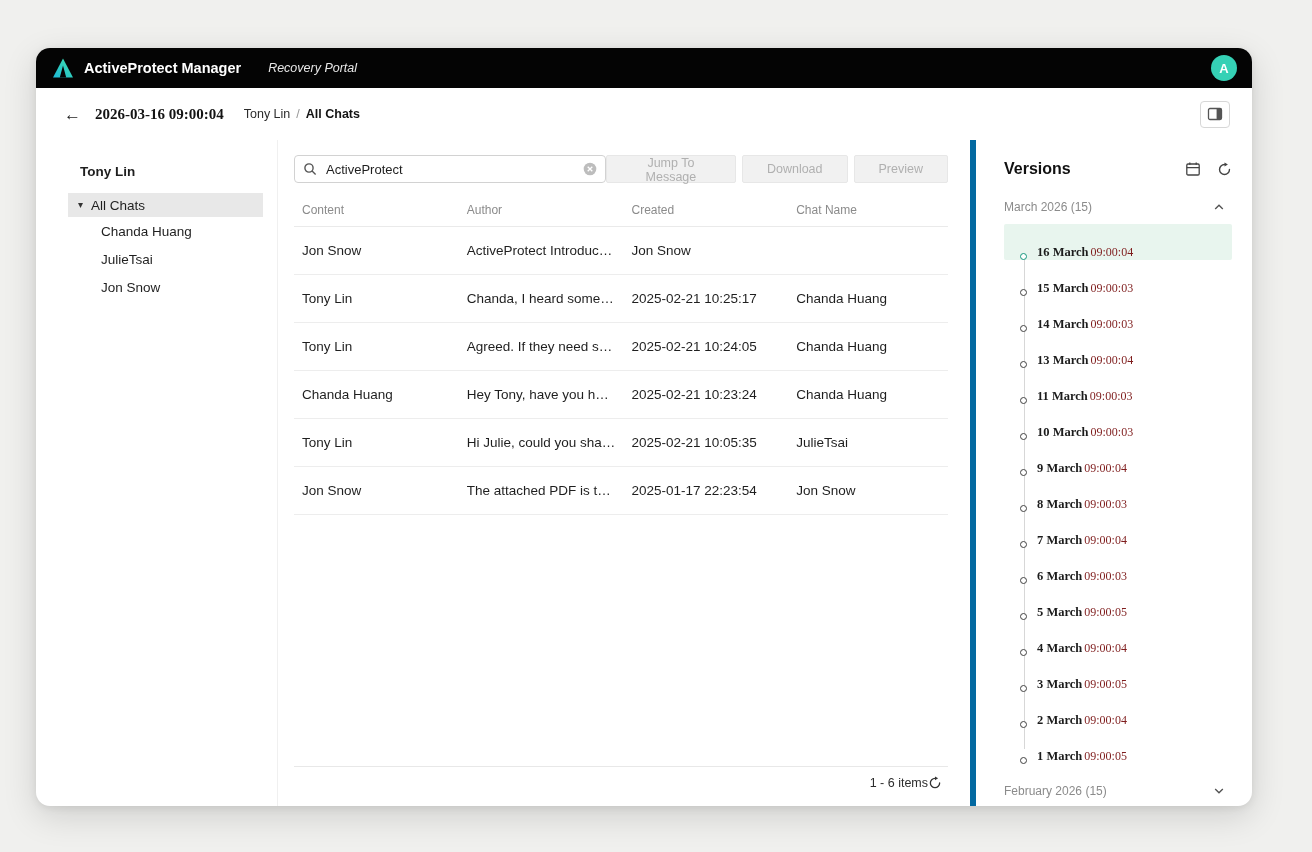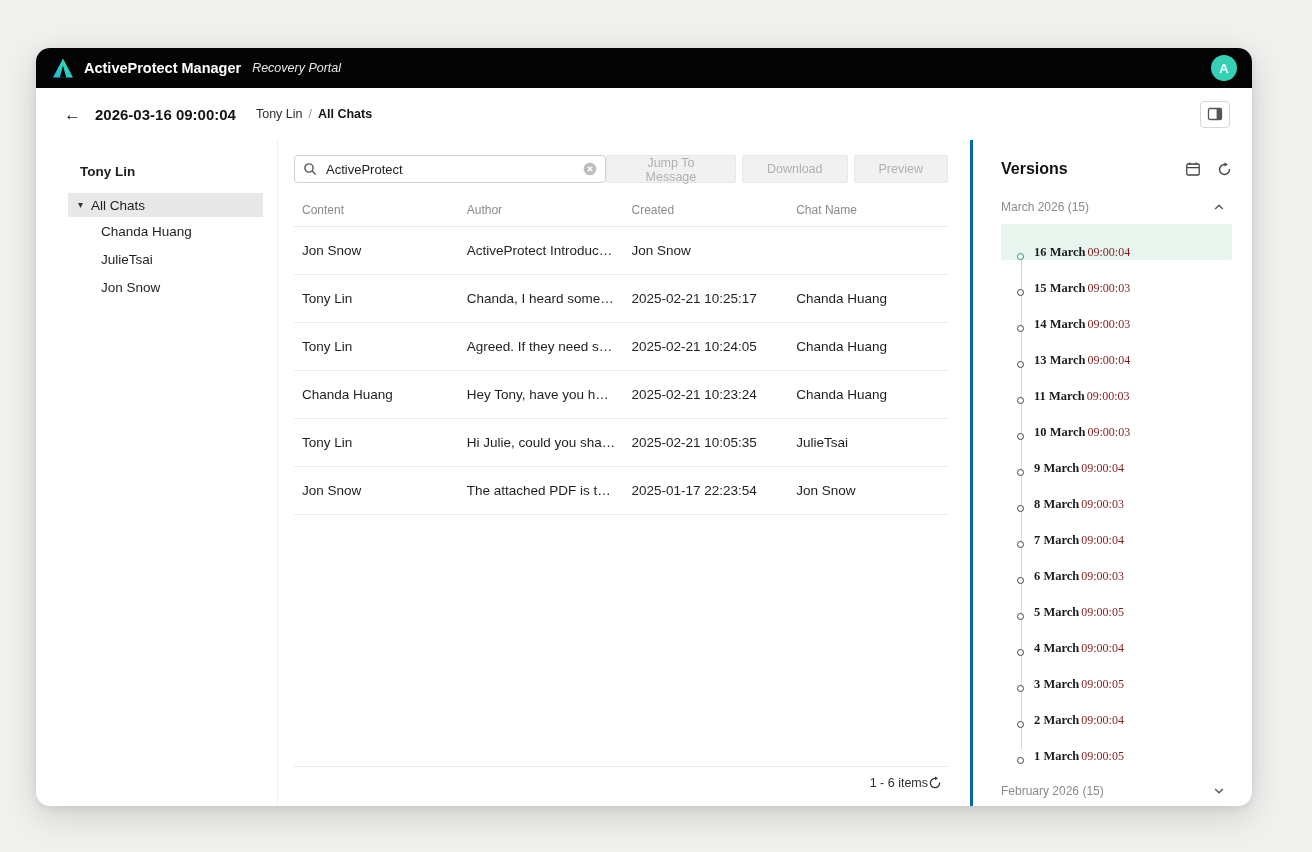--- a/index.html
+++ b/index.html
@@ -15,33 +15,33 @@
     background:#fff; border-radius:14px; overflow:hidden;
     box-shadow:0 10px 34px rgba(0,0,0,.14), 0 2px 8px rgba(0,0,0,.08);
     display:flex; flex-direction:column;
   }
   
   .app-header {
     height:40px; flex:0 0 40px; background:#040404;
     display:flex; align-items:center; padding:0 15px; gap:9px;
   }
   .app-title { color:#fff; font-weight:bold; font-size:14.5px; }
-  .app-subtitle { color:#e8e8e8; font-style:italic; font-size:12.5px; margin-left:2px; }
+  .app-subtitle { color:#e8e8e8; font-style:italic; font-size:12.5px; margin-left:18px; }
   .avatar {
     margin-left:auto; width:26px; height:26px; border-radius:50%;
     background:#35d1b5; color:#fff; font-size:13px; font-weight:bold;
     display:flex; align-items:center; justify-content:center; cursor:pointer;
   }
   
   .crumb-bar {
     flex:0 0 52px; display:flex; align-items:center;
     padding:0 22px 0 28px; gap:14px; background:#fff;
   }
   .back-arrow { font-size:17px; color:#222; cursor:pointer; line-height:1; }
-  .crumb-title { font-weight:bold; font-size:15px; color:#141414; }
+  .crumb-title { font-weight:bold; font-size:15px; color:#141414;font-family:Liberation Serif, serif; }
   .crumb-path { display:flex; gap:6px; align-items:center; font-size:12.5px; margin-left:6px; }
   .crumb-parent { color:#2c2c2c; cursor:pointer; }
   .crumb-sep { color:#999; }
   .crumb-current { color:#141414; font-weight:bold; }
   .panel-toggle-btn {
     margin-left:auto; width:30px; height:27px; background:#fff;
     border:1px solid #d7d7d7; border-radius:4px;
     display:flex; align-items:center; justify-content:center; cursor:pointer;
   }
   
@@ -94,21 +94,21 @@
   }
   .modified-line { font-size:12px; color:#9b9b9b; margin-top:3px; }
   .t-spacer { flex:1; }
   .t-footer {
     border-top:1px solid #e8e8e8; display:flex; justify-content:flex-end;
     align-items:center; padding:9px 6px 4px; font-size:12.5px; color:#2d2d2d;
   }
   .refresh-btn { display:flex; cursor:pointer; }
   
   .versions {
-    width:282px; flex:0 0 282px; border-left:3px solid #0369a1;
+    width:282px; flex:0 0 282px; border-left:6px solid #0369a1;
     padding:14px 20px 0 28px; display:flex; flex-direction:column;
   }
   .versions-header { display:flex; align-items:center; margin:6px 0 18px; }
   .versions-title { font-weight:bold; font-size:16px; color:#111; }
   .versions-icons { margin-left:auto; display:flex; gap:16px; align-items:center; }
   .icon-btn { display:flex; cursor:pointer; }
   .month-header {
     display:flex; align-items:center; font-size:12px; color:#8b8b8b;
     padding:2px 6px 2px 0; height:24px; cursor:pointer;
   }

